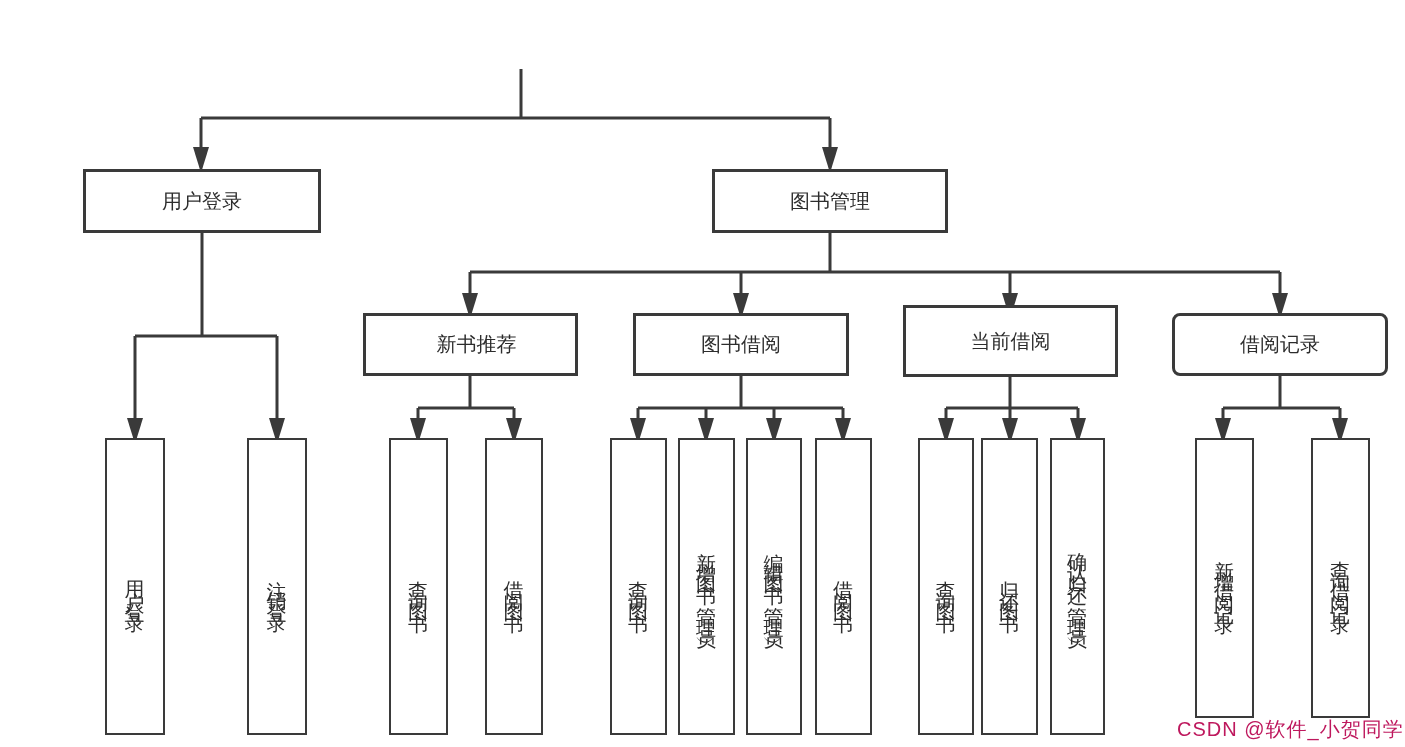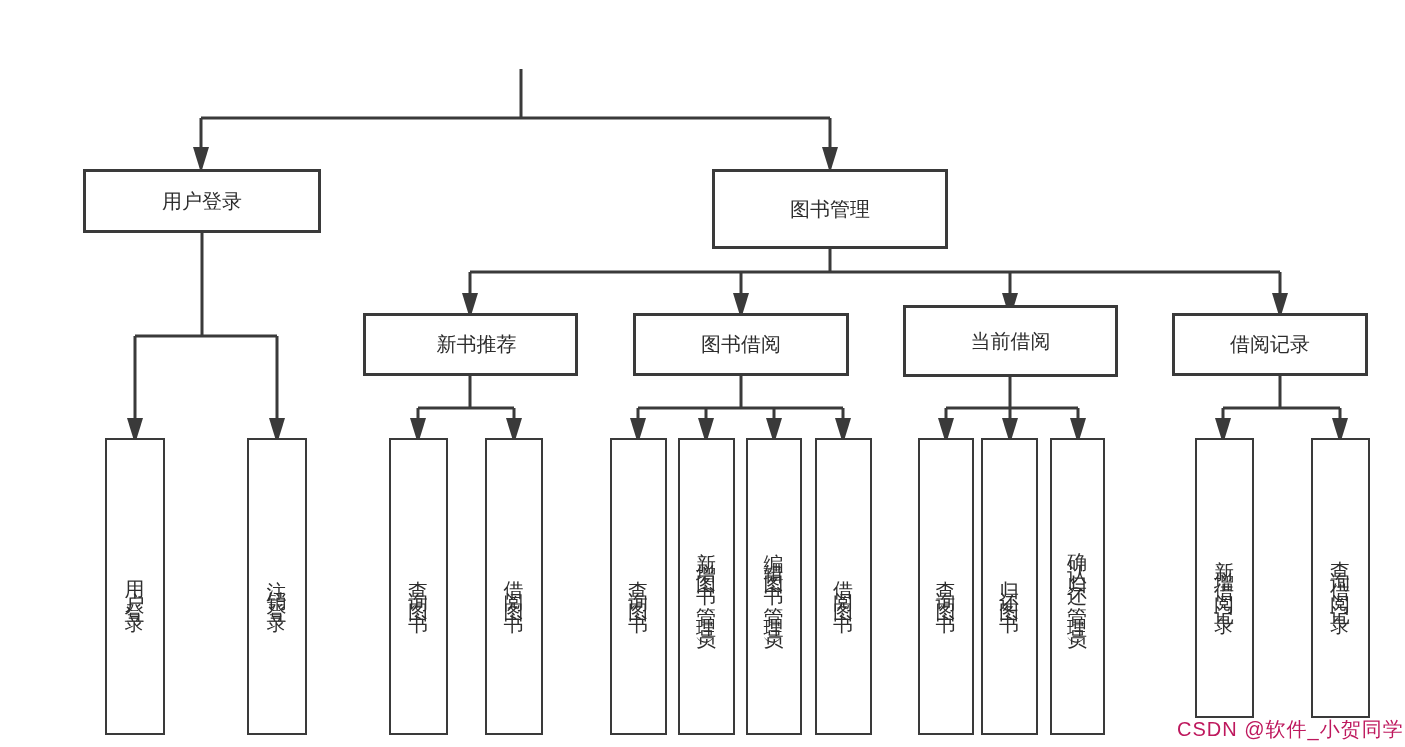--- a/index.html
+++ b/index.html
@@ -95,26 +95,26 @@
 
     <g>
       <path d="M1280,376 V408 M1223,408 H1340 M1223,408 V421 M1340,408 V421"></path>
       <polygon fill="#3a3a3a" stroke="none" points="1215,418 1231,418 1223,444"></polygon>
       <polygon fill="#3a3a3a" stroke="none" points="1332,418 1348,418 1340,444"></polygon>
     </g>
   </svg>
 
 
   <div class="node hbox" style="left:83px;top:169px;width:238px;height:64px;">用户登录</div>
-  <div class="node hbox" style="left:712px;top:169px;width:236px;height:80px;">图书管理</div>
+  <div class="node hbox" style="left:712px;top:169px;width:236px;height:64px;">图书管理</div>
 
   <div class="node hbox" style="left:363px;top:313px;width:215px;height:63px;padding-left:12px;">新书推荐</div>
   <div class="node hbox" style="left:633px;top:313px;width:216px;height:63px;">图书借阅</div>
   <div class="node hbox" style="left:903px;top:305px;width:215px;height:72px;">当前借阅</div>
-  <div class="node hbox" style="left:1172px;top:313px;width:196px;height:63px;">借阅记录</div>
+  <div class="node hbox" style="left:1172px;top:313px;width:216px;height:63px;border-radius:8px;">借阅记录</div>
 
   <div class="node vbox" style="left:105px;top:438px;width:60px;height:297px;">
     <span class="vtext">用户登录</span>
   </div>
   <div class="node vbox" style="left:247px;top:438px;width:60px;height:297px;">
     <span class="vtext">注销登录</span>
   </div>
 
   <div class="node vbox" style="left:389px;top:438px;width:59px;height:297px;">
     <span class="vtext">查询图书</span>

